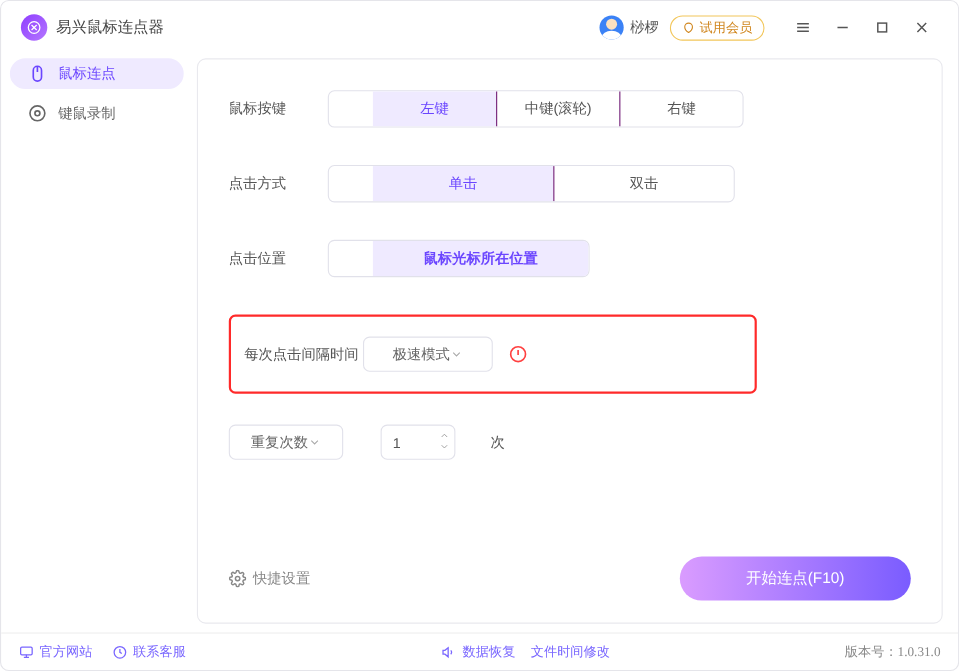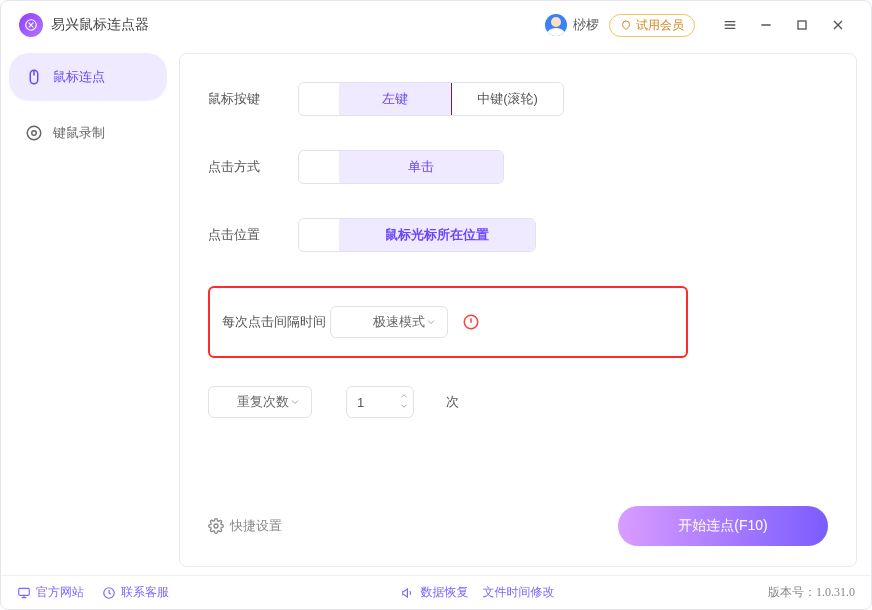--- a/index.html
+++ b/index.html
@@ -75,21 +75,21 @@
 }
 .sidebar {
   width: 158px;
   display: flex;
   flex-direction: column;
   gap: 8px;
   padding-top: 4px;
 }
 .side-item {
   display: flex; align-items: center;
-  height: 48px;
+  height: 28px;
   padding-left: 16px;
   border-radius: 20px;
   cursor: pointer;
   color: #666;
 }
 .side-item.active {
   background: #efeaff;
   color: #6b46ff;
 }
 .side-icon { width: 18px; height: 18px; margin-right: 10px; display:flex; align-items:center; justify-content:center;}
@@ -146,21 +146,21 @@
 }
 .highlight-box .form-label { width: 108px; margin:0;}
 .select-box {
   width: 118px; height: 32px;
   border: 1px solid #e1e1ea;
   border-radius: 6px;
   display: flex; align-items: center;
   padding: 0 10px;
   color: #666;
   cursor: pointer;
-  justify-content: flex-end;
+  justify-content: center;
 }
 .select-box svg { width: 12px; height: 12px; color:#aaa;}
 .warn-icon {
   margin-left: 14px;
   width: 18px; height: 18px;
   color: #ff4040;
 }
 
 .row-repeat { display:flex; align-items:center; margin-bottom: 0;}
 .row-repeat .form-label { width: 140px; }
@@ -282,27 +282,29 @@
     </div>
   </div>
 
   <div class="content">
 
     <div class="form-row">
       <div class="form-label">鼠标按键</div>
       <div class="seg w3">
         <div class="seg-btn active">左键</div>
         <div class="seg-btn">中键(滚轮)</div>
+        <div class="seg-btn">右键</div>
       </div>
     </div>
 
     <div class="form-row">
       <div class="form-label">点击方式</div>
       <div class="seg w2">
         <div class="seg-btn active">单击</div>
+        <div class="seg-btn">双击</div>
       </div>
     </div>
 
     <div class="form-row">
       <div class="form-label">点击位置</div>
       <div class="seg w2b">
         <div class="seg-btn active">鼠标光标所在位置</div>
       </div>
     </div>
 

